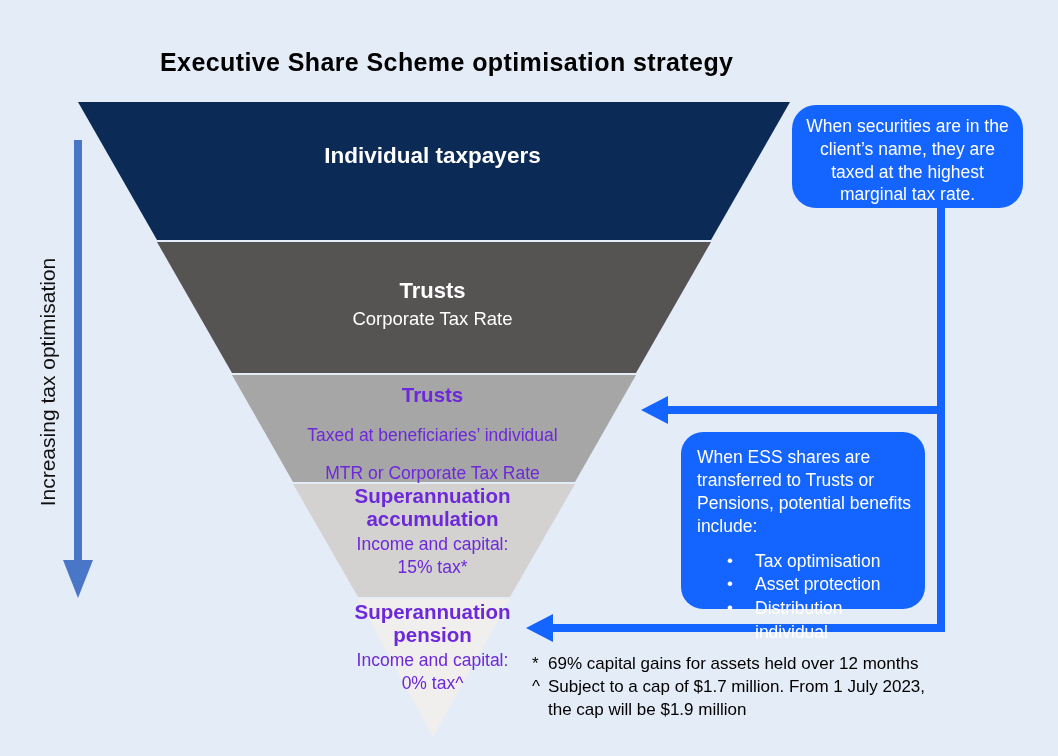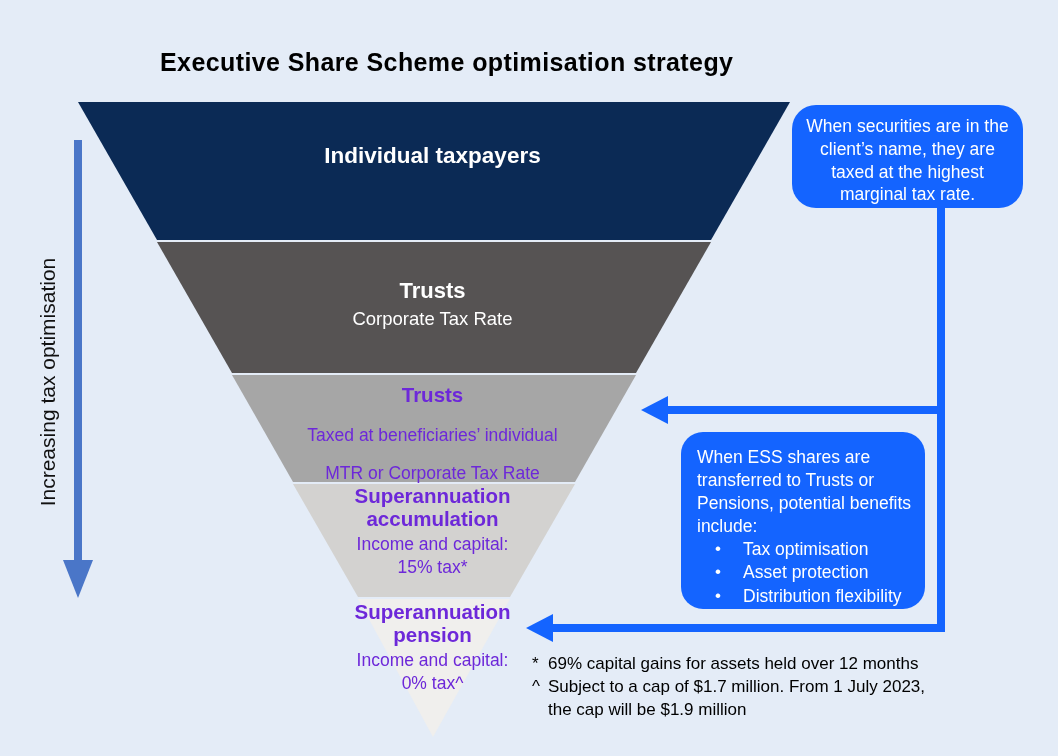--- a/index.html
+++ b/index.html
@@ -128,21 +128,21 @@
     width: 244px;
     height: 177px;
     border-radius: 22px;
     padding: 14px 12px 0 16px;
     font-size: 17.5px;
     line-height: 1.31;
     text-align: left;
   }
   #callout2 .c2-lead { display: block; }
   #callout2 ul {
-    margin: 0;
+    margin: 12px;
     padding: 0 0 0 18px;
     list-style: none;
   }
   #callout2 li {
     position: relative;
     padding-left: 28px;
     line-height: 1.36;
   }
   #callout2 li::before {
     content: "\2022";
@@ -251,21 +251,21 @@
     </g>
   </svg>
 
   <div class="callout" id="callout1">When securities are in the client’s name, they are taxed at the highest marginal tax rate.</div>
 
   <div class="callout" id="callout2">
     <span class="c2-lead">When ESS shares are transferred to  Trusts or Pensions, potential benefits include:</span>
     <ul>
       <li>Tax optimisation</li>
       <li>Asset protection</li>
-      <li>Distribution flexibility</li>
+      <li>Distribution individual</li>
     </ul>
   </div>
 
   <div id="footnotes">
     <span class="fn">
       <span class="mark">*</span>
       <span>69% capital gains for assets held over 12 months</span>
     </span>
     <span class="fn">
       <span class="mark">^</span>

